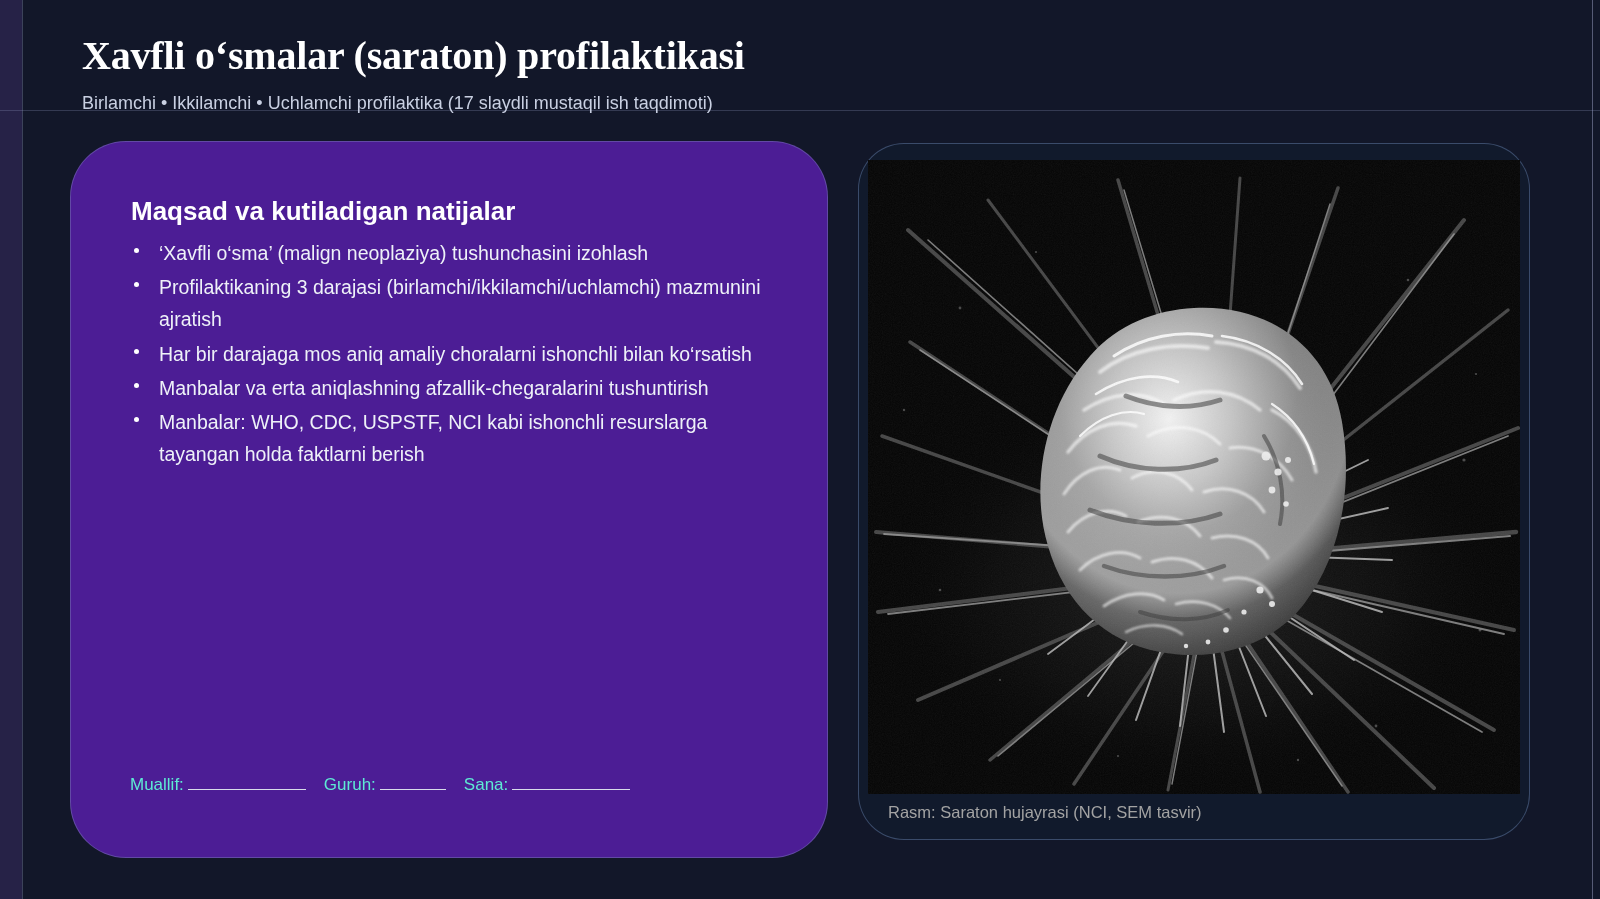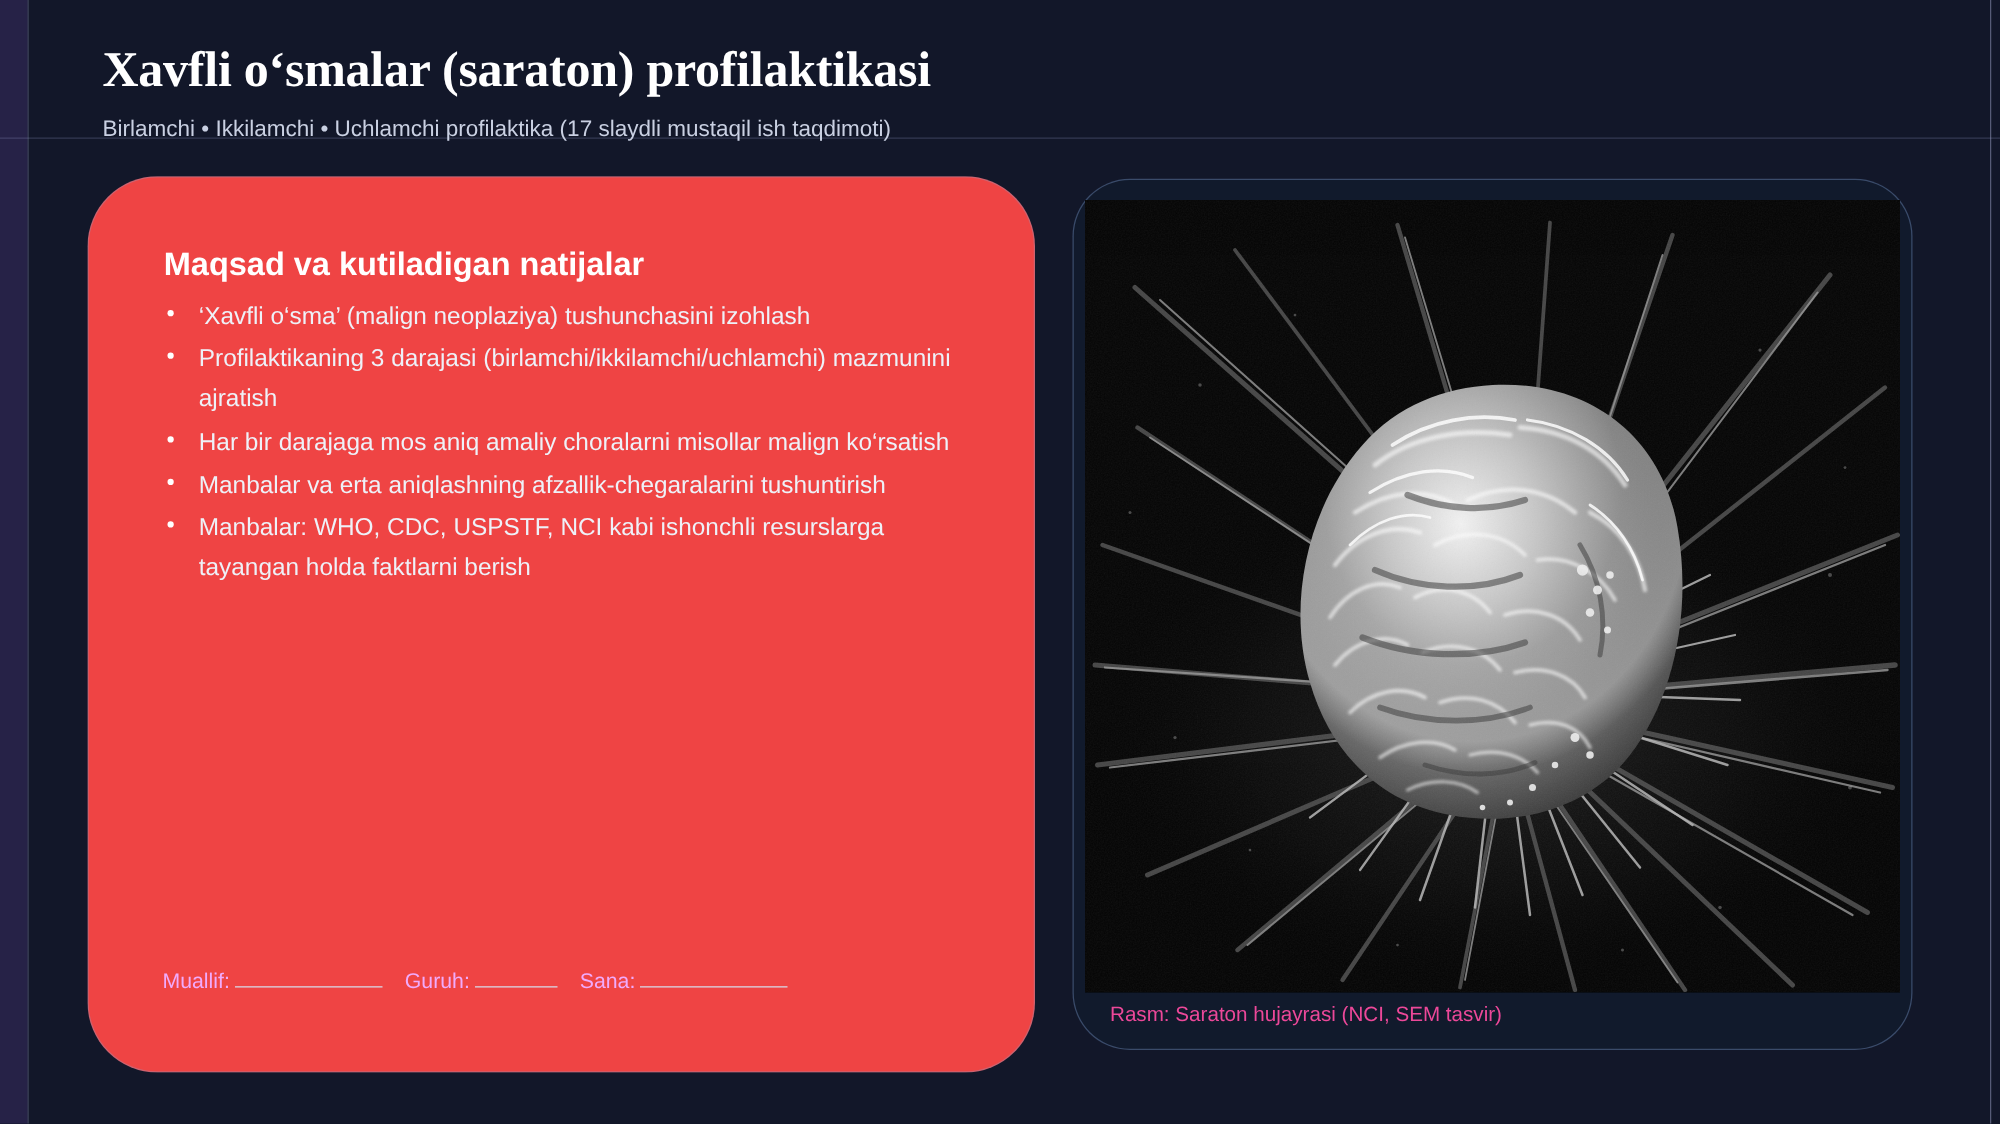--- a/index.html
+++ b/index.html
@@ -65,21 +65,21 @@
     color: #c9d0e2;
     font-weight: normal;
     white-space: nowrap;
   }
 
   
   .content-card {
     position: absolute;
     left: 70px; top: 141px;
     width: 758px; height: 717px;
-    background: #ef4444;
+    background: #4c1d95;
     border: 1px solid rgba(140,158,195,0.34);
     border-radius: 56px;
     padding: 42px 58px 0 60px;
   }
   .card-heading {
     font-size: 26px;
     font-weight: bold;
     color: #ffffff;
     margin-top: 12px;
     margin-bottom: 10px;
@@ -102,21 +102,21 @@
     width: 5px; height: 5px;
     border-radius: 50%;
     background: #ffffff;
   }
 
   .fillins {
     position: absolute;
     left: 130px;
     top: 773px;
     font-size: 17px;
-    color: #f0abfc;
+    color: #5eead4;
     white-space: nowrap;
   }
   .fillins .blank-label { margin-right: 4px; }
   .blank {
     display: inline-block;
     border-bottom: 1.4px solid #d7dcea;
     vertical-align: baseline;
     height: 17px;
     margin-right: 18px;
   }
@@ -139,21 +139,21 @@
     background: #050505;
     overflow: hidden;
   }
   .photo-frame svg { display: block; width: 652px; height: 634px; }
 
   .photo-caption {
     position: absolute;
     left: 888px;
     top: 803px;
     font-size: 16.5px;
-    color: #ec4899;
+    color: #a3a3a3;
     white-space: nowrap;
   }
 </style>
 </head>
 <body>
 
 <div class="accent-bar"></div>
 <div class="accent-bar-edge"></div>
 <div class="right-rule"></div>
 <div class="header-rule"></div>
@@ -169,21 +169,21 @@
     <li class="bullet-item">
       <span class="bullet-dot"></span>
       <span>‘Xavfli o‘sma’ (malign neoplaziya) tushunchasini izohlash</span>
     </li>
     <li class="bullet-item">
       <span class="bullet-dot"></span>
       <span>Profilaktikaning 3 darajasi (birlamchi/ikkilamchi/uchlamchi) mazmunini ajratish</span>
     </li>
     <li class="bullet-item">
       <span class="bullet-dot"></span>
-      <span>Har bir darajaga mos aniq amaliy choralarni misollar malign ko‘rsatish</span>
+      <span>Har bir darajaga mos aniq amaliy choralarni ishonchli bilan ko‘rsatish</span>
     </li>
     <li class="bullet-item">
       <span class="bullet-dot"></span>
       <span>Manbalar va erta aniqlashning afzallik-chegaralarini tushuntirish</span>
     </li>
     <li class="bullet-item">
       <span class="bullet-dot"></span>
       <span>Manbalar: WHO, CDC, USPSTF, NCI kabi ishonchli resurslarga tayangan holda faktlarni berish</span>
     </li>
   </ul>

